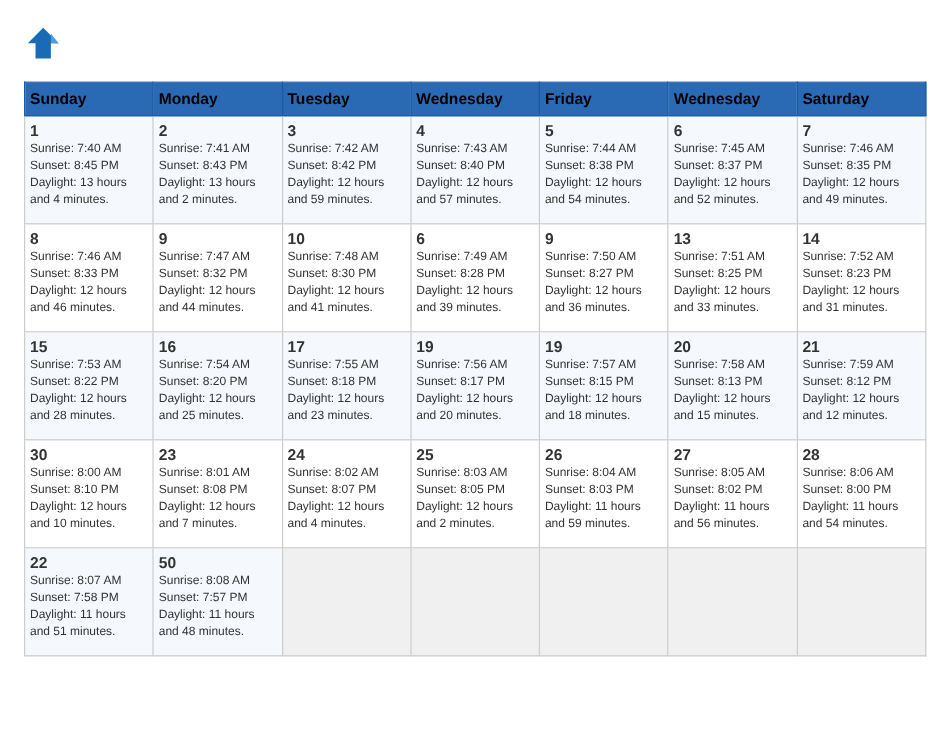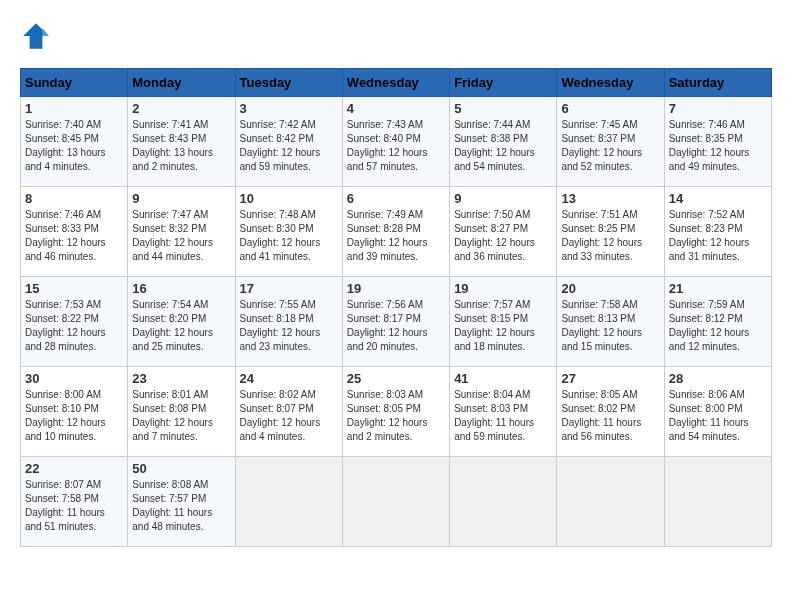--- a/index.html
+++ b/index.html
@@ -321,21 +321,21 @@
         </td>
         <td>
           <span class="day-number">25</span>
         <div class="cell-content">
           Sunrise: 8:03 AM<br>
           Sunset: 8:05 PM<br>
           Daylight: 12 hours and 2 minutes.
         </div>
         </td>
         <td>
-          <span class="day-number">41</span>
+          <span class="day-number">26</span>
         <div class="cell-content">
           Sunrise: 8:04 AM<br>
           Sunset: 8:03 PM<br>
           Daylight: 11 hours and 59 minutes.
         </div>
         </td>
         <td>
           <span class="day-number">27</span>
         <div class="cell-content">
           Sunrise: 8:05 AM<br>

